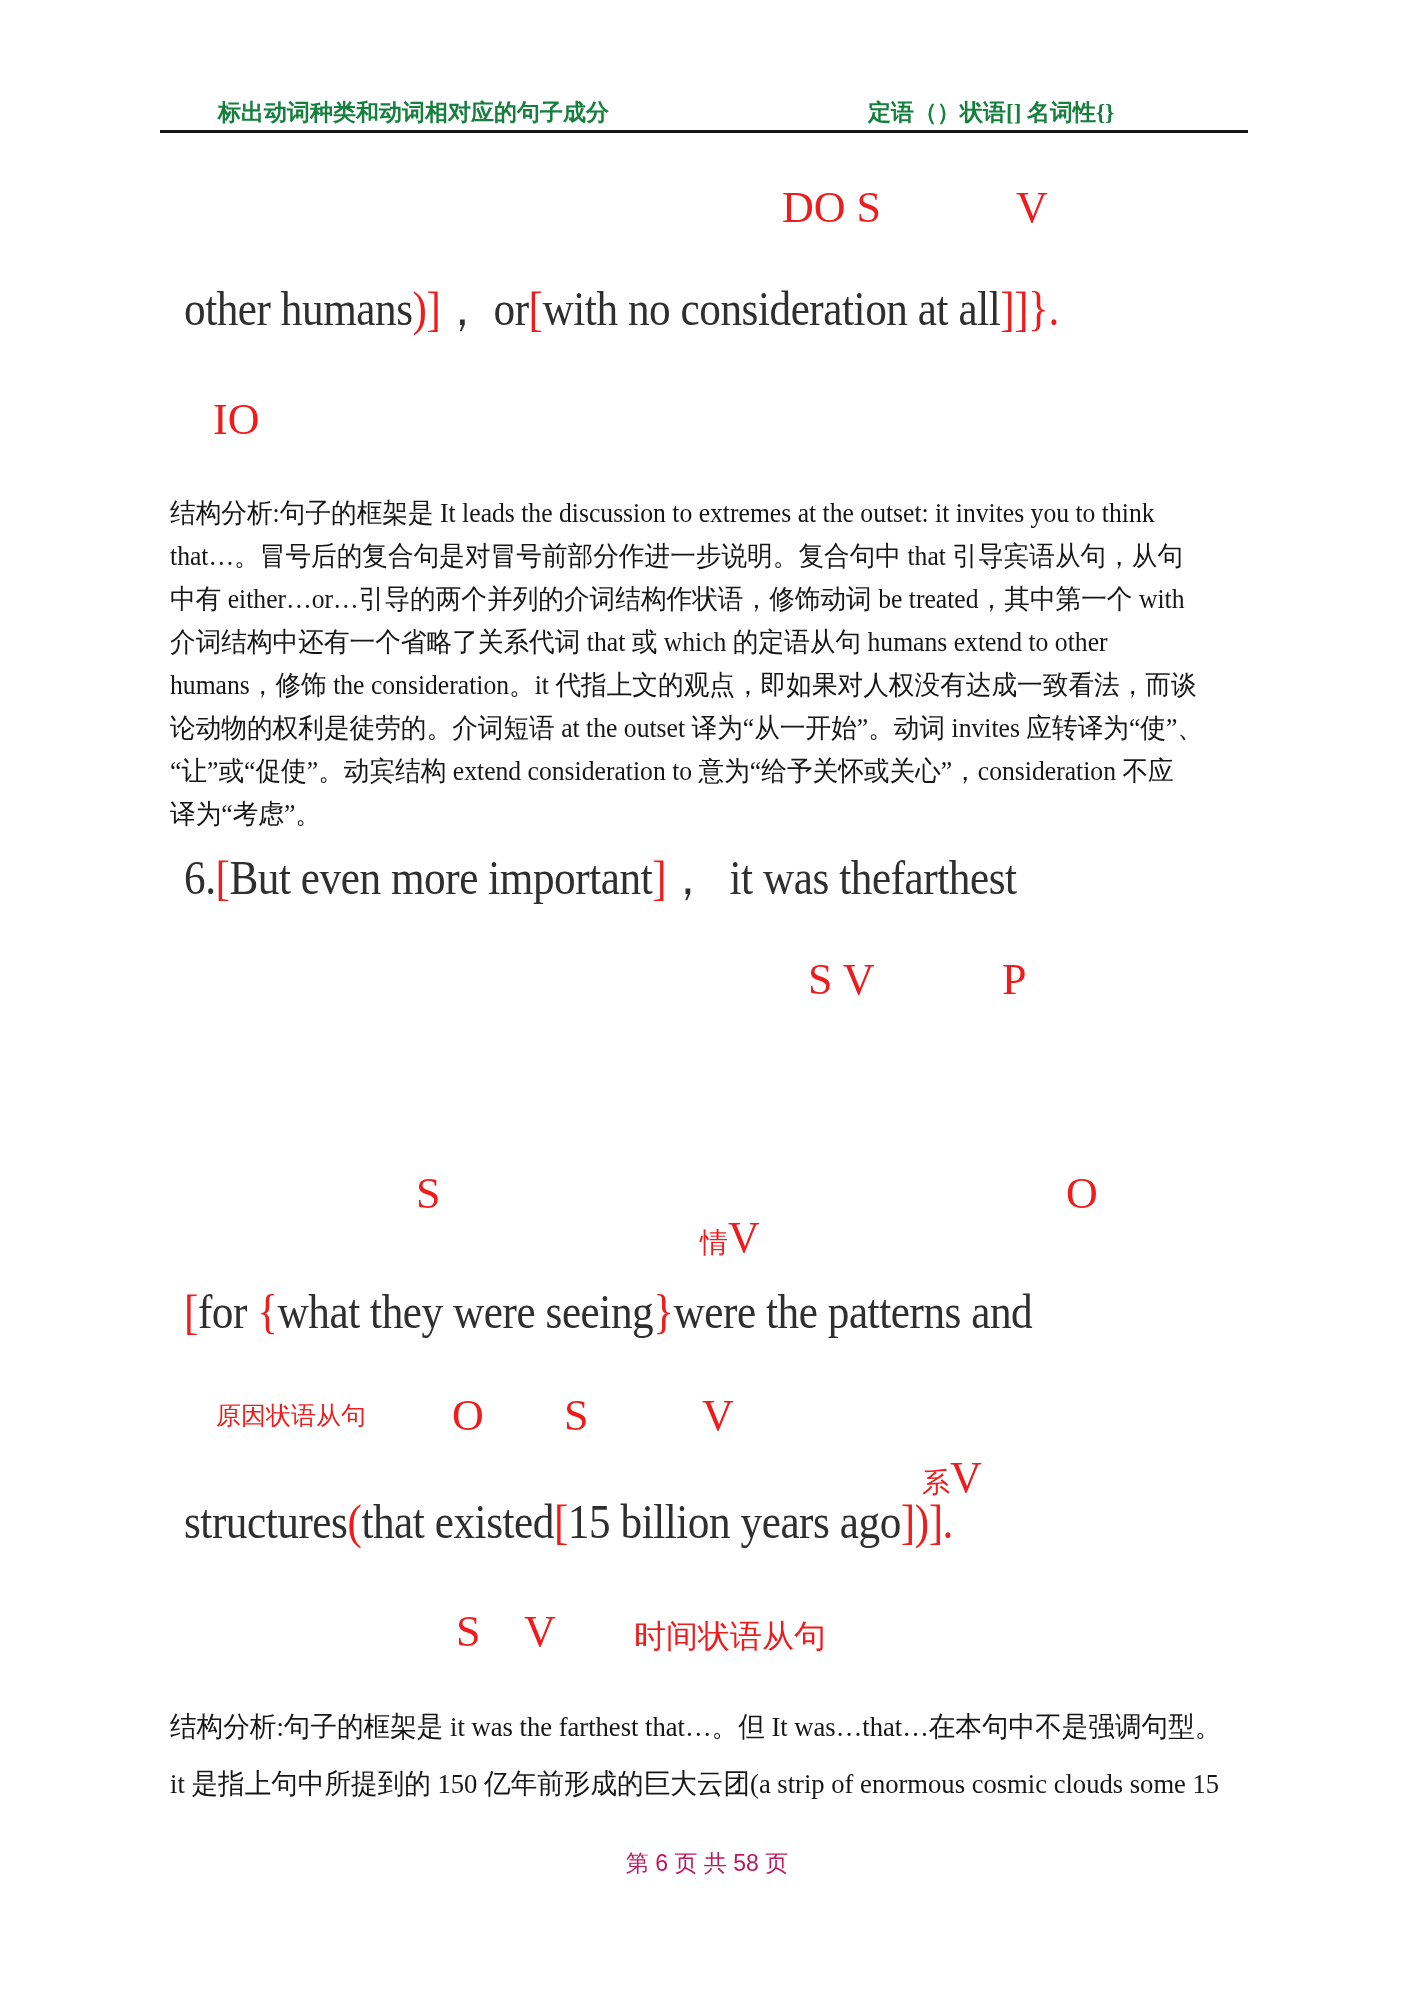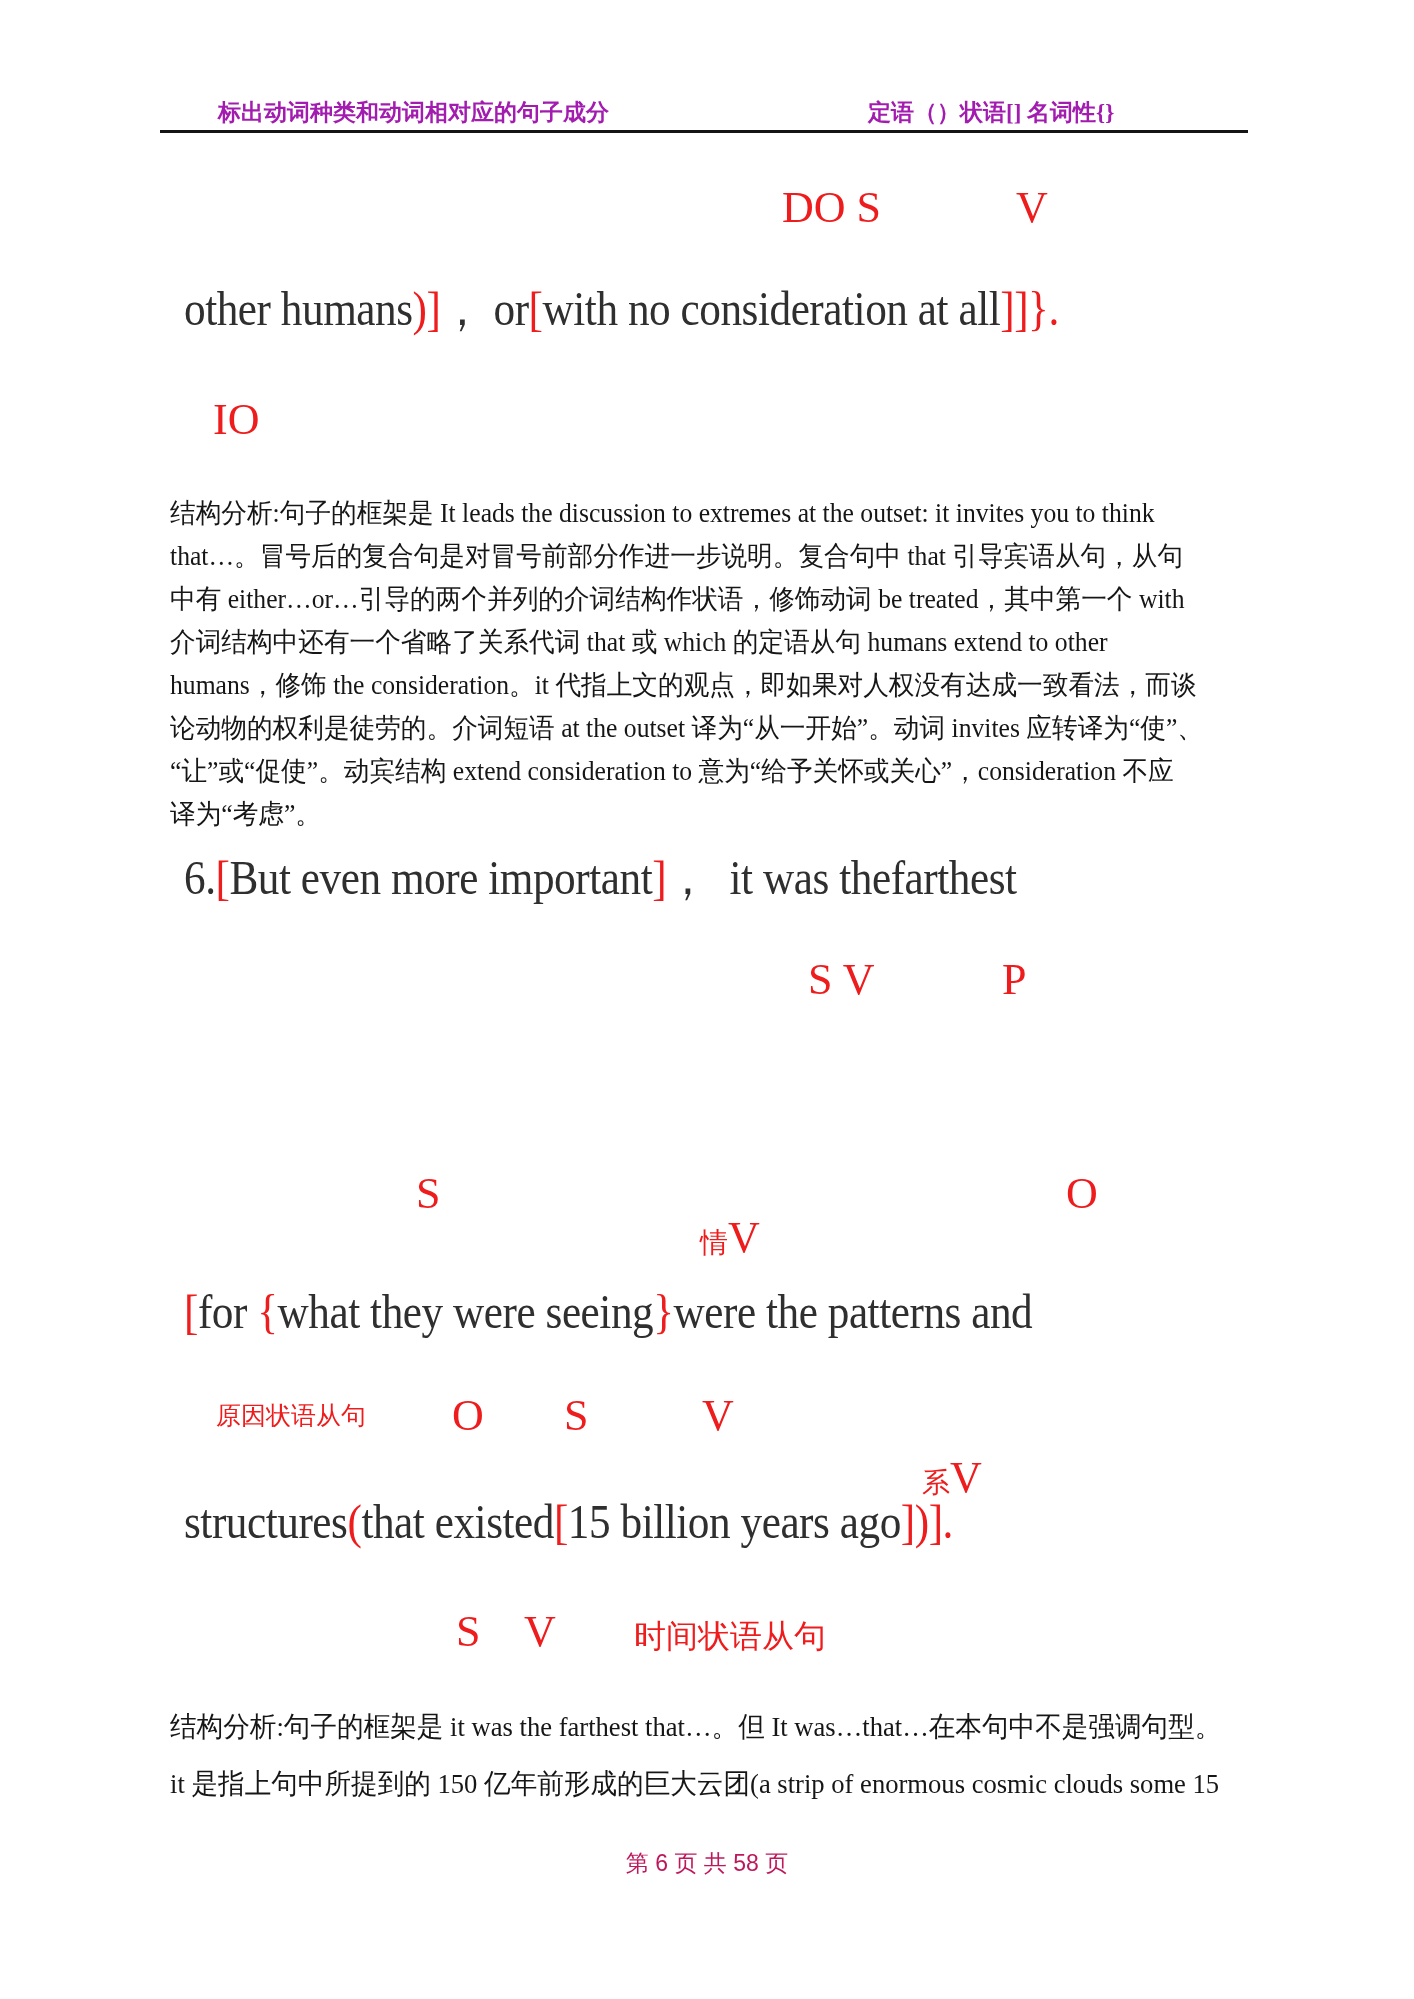--- a/index.html
+++ b/index.html
@@ -2,21 +2,21 @@
 <html><head>
 <meta charset="utf-8">
 <style>
   html,body { margin:0; padding:0; background:#ffffff; }
   .page {
     position:relative; width:1414px; height:1999px; margin:0 auto;
     background:#ffffff; overflow:hidden;
     font-family:"Liberation Serif","DejaVu Serif",serif;
   }
   .abs { position:absolute; }
-  .hdr { font-size:23px; font-weight:bold; color:#a21caf; white-space:pre; }
+  .hdr { font-size:23px; font-weight:bold; color:#15803d; white-space:pre; }
   .rule { background:#141414; }
   .red { color:#ee1c1c; }
   .biglabel { font-size:44px; line-height:44px; white-space:pre; }
   .cjk-small { font-size:28px; }
   .clause { font-size:25px; line-height:44px; }
   .clause2 { font-size:32px; line-height:44px; }
   .boldline { font-size:48px; line-height:52px; font-weight:normal; color:#2f2f2f; letter-spacing:-0.5px; }
   .squeeze { display:inline-block; transform:scaleX(0.9); transform-origin:0 50%; white-space:pre; }
   .k { color:#2f2f2f; }
   .r { color:#ee1c1c; }

